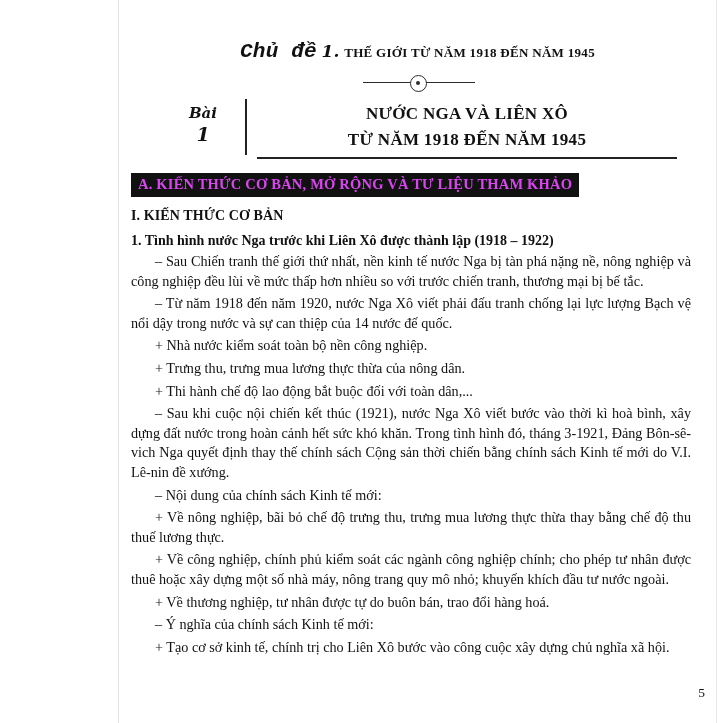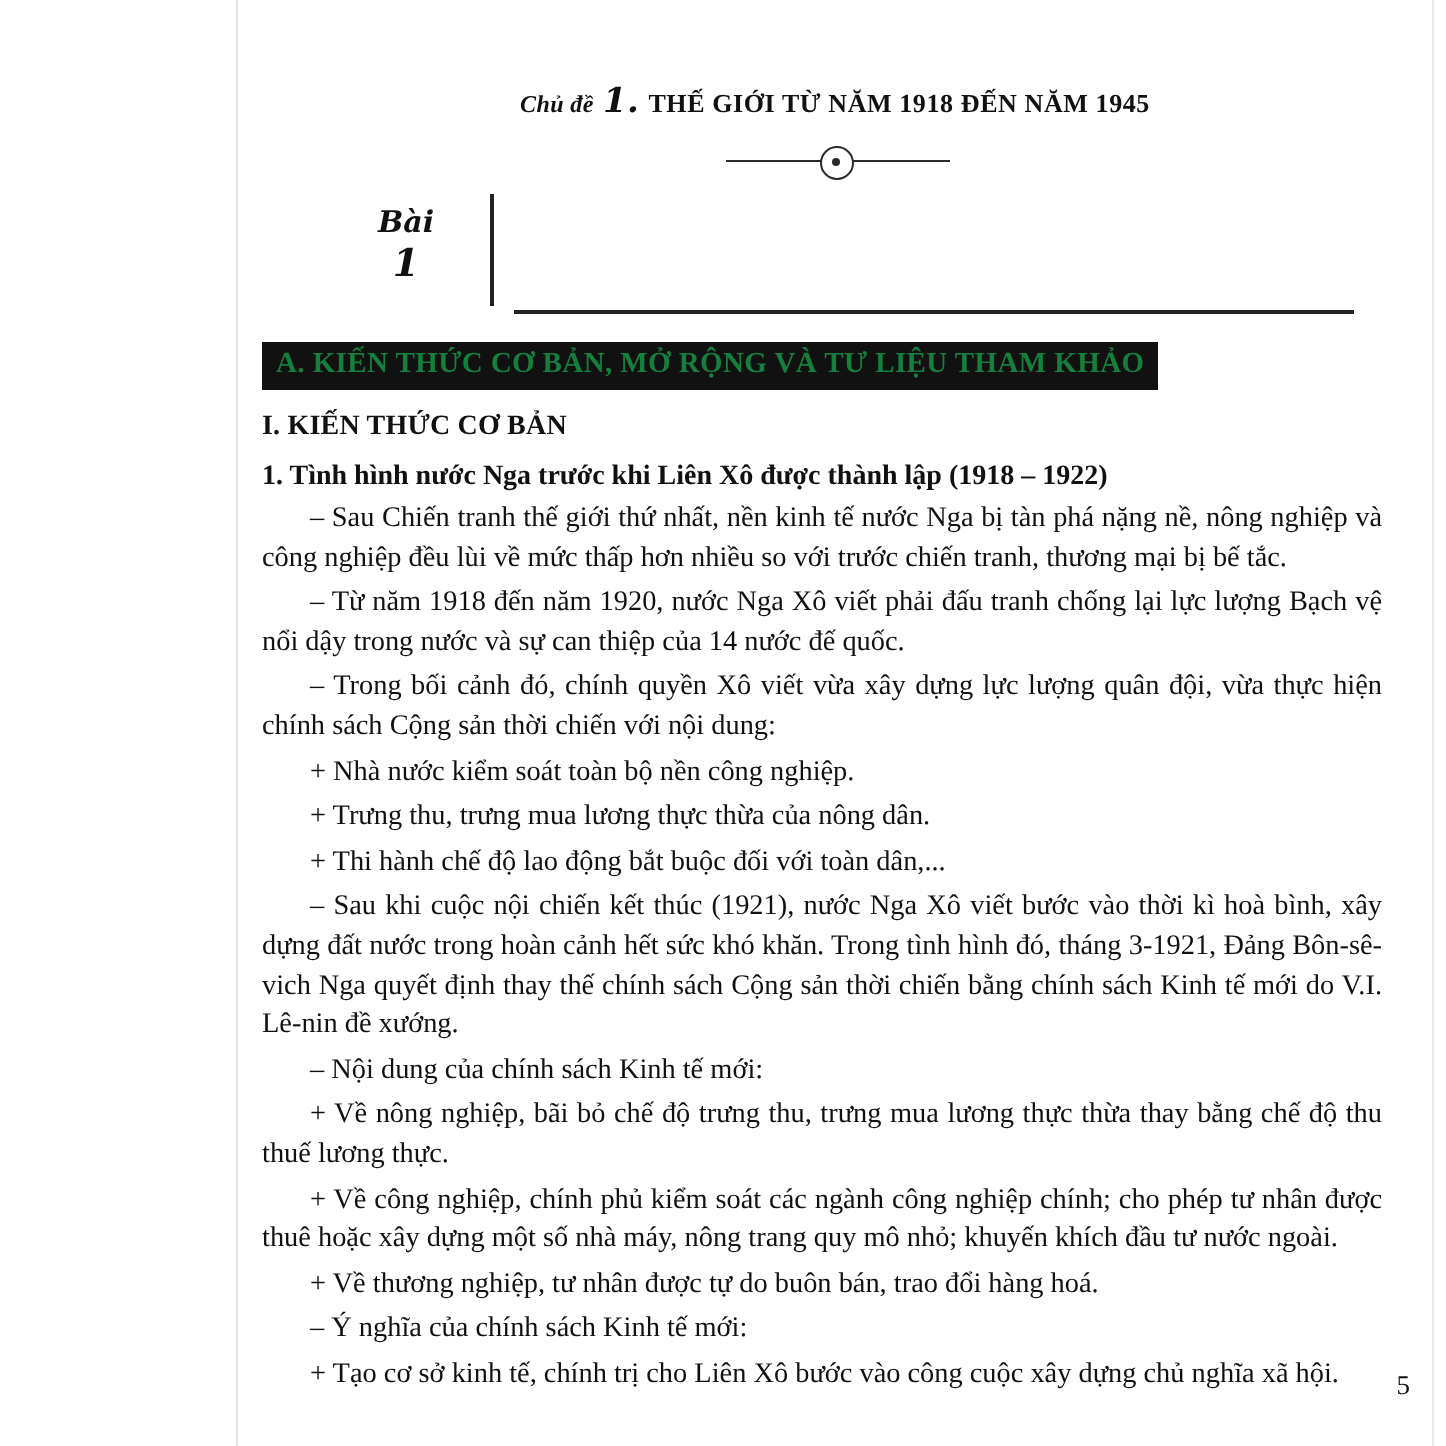--- a/index.html
+++ b/index.html
@@ -49,24 +49,24 @@
   
   .theme-title {
     text-align: center;
     font-weight: bold;
     font-size: 17.5px;
     letter-spacing: 0.2px;
     margin-top: 18px;
     white-space: nowrap;
   }
   .theme-title .theme-word {
-    font-family: Liberation Serif, serif;
-    font-style: italic;
-    font-weight: bold;
-    font-size: 12px;
+    font-family: Liberation Mono, monospace;
+    font-style: italic;
+    font-weight: bold;
+    font-size: 21px;
   }
   .theme-title .theme-num {
     font-family: "DejaVu Serif", serif;
     font-style: italic;
     font-weight: bold;
     font-size: 17px;
   }
   .theme-title .theme-main {
     font-family: "Liberation Serif", serif;
     font-weight: bold;
@@ -159,21 +159,21 @@
     width: 420px;
     height: 1.6px;
     background: #222;
   }
 
   
   .section-a {
     display: inline-block;
     margin-top: 14px;
     background: #111;
-    color: #15803d;
+    color: #d946ef;
     font-weight: bold;
     font-size: 14.5px;
     letter-spacing: 0.2px;
     padding: 3px 7px 4px 7px;
   }
 
   .heading-i {
     margin-top: 11px;
     font-weight: bold;
     font-size: 14px;
@@ -221,31 +221,34 @@
       <div class="dot-ring"></div>
       <div class="dot-core"></div>
     </div>
 
     <div class="lesson-block">
       <div class="lesson-label">
         <div class="bai">Bài</div>
         <div class="num">1</div>
       </div>
       <div class="lesson-vrule"></div>
+      <div class="lesson-title">
+        <div>NƯỚC NGA VÀ LIÊN XÔ</div>
+        <div>TỪ NĂM 1918 ĐẾN NĂM 1945</div>
+      </div>
       <div class="lesson-underline"></div>
     </div>
 
     <div class="section-a">A. KIẾN THỨC CƠ BẢN, MỞ RỘNG VÀ TƯ LIỆU THAM KHẢO</div>
 
     <div class="heading-i">I. KIẾN THỨC CƠ BẢN</div>
     <div class="heading-1">1. Tình hình nước Nga trước khi Liên Xô được thành lập (1918 – 1922)</div>
 
     <p class="body">– Sau Chiến tranh thế giới thứ nhất, nền kinh tế nước Nga bị tàn phá nặng nề, nông nghiệp và công nghiệp đều lùi về mức thấp hơn nhiều so với trước chiến tranh, thương mại bị bế tắc.</p>
     <p class="body">– Từ năm 1918 đến năm 1920, nước Nga Xô viết phải đấu tranh chống lại lực lượng Bạch vệ nổi dậy trong nước và sự can thiệp của 14 nước đế quốc.</p>
-    <p class="body">– Trong bối cảnh đó, chính quyền Xô viết vừa xây dựng lực lượng quân đội, vừa thực hiện chính sách Cộng sản thời chiến với nội dung:</p>
     <p class="body">+ Nhà nước kiểm soát toàn bộ nền công nghiệp.</p>
     <p class="body">+ Trưng thu, trưng mua lương thực thừa của nông dân.</p>
     <p class="body">+ Thi hành chế độ lao động bắt buộc đối với toàn dân,...</p>
     <p class="body">– Sau khi cuộc nội chiến kết thúc (1921), nước Nga Xô viết bước vào thời kì hoà bình, xây dựng đất nước trong hoàn cảnh hết sức khó khăn. Trong tình hình đó, tháng 3-1921, Đảng Bôn-sê-vich Nga quyết định thay thế chính sách Cộng sản thời chiến bằng chính sách Kinh tế mới do V.I. Lê-nin đề xướng.</p>
     <p class="body">– Nội dung của chính sách Kinh tế mới:</p>
     <p class="body">+ Về nông nghiệp, bãi bỏ chế độ trưng thu, trưng mua lương thực thừa thay bằng chế độ thu thuế lương thực.</p>
     <p class="body">+ Về công nghiệp, chính phủ kiểm soát các ngành công nghiệp chính; cho phép tư nhân được thuê hoặc xây dựng một số nhà máy, nông trang quy mô nhỏ; khuyến khích đầu tư nước ngoài.</p>
     <p class="body">+ Về thương nghiệp, tư nhân được tự do buôn bán, trao đổi hàng hoá.</p>
     <p class="body">– Ý nghĩa của chính sách Kinh tế mới:</p>
     <p class="body">+ Tạo cơ sở kinh tế, chính trị cho Liên Xô bước vào công cuộc xây dựng chủ nghĩa xã hội.</p>

